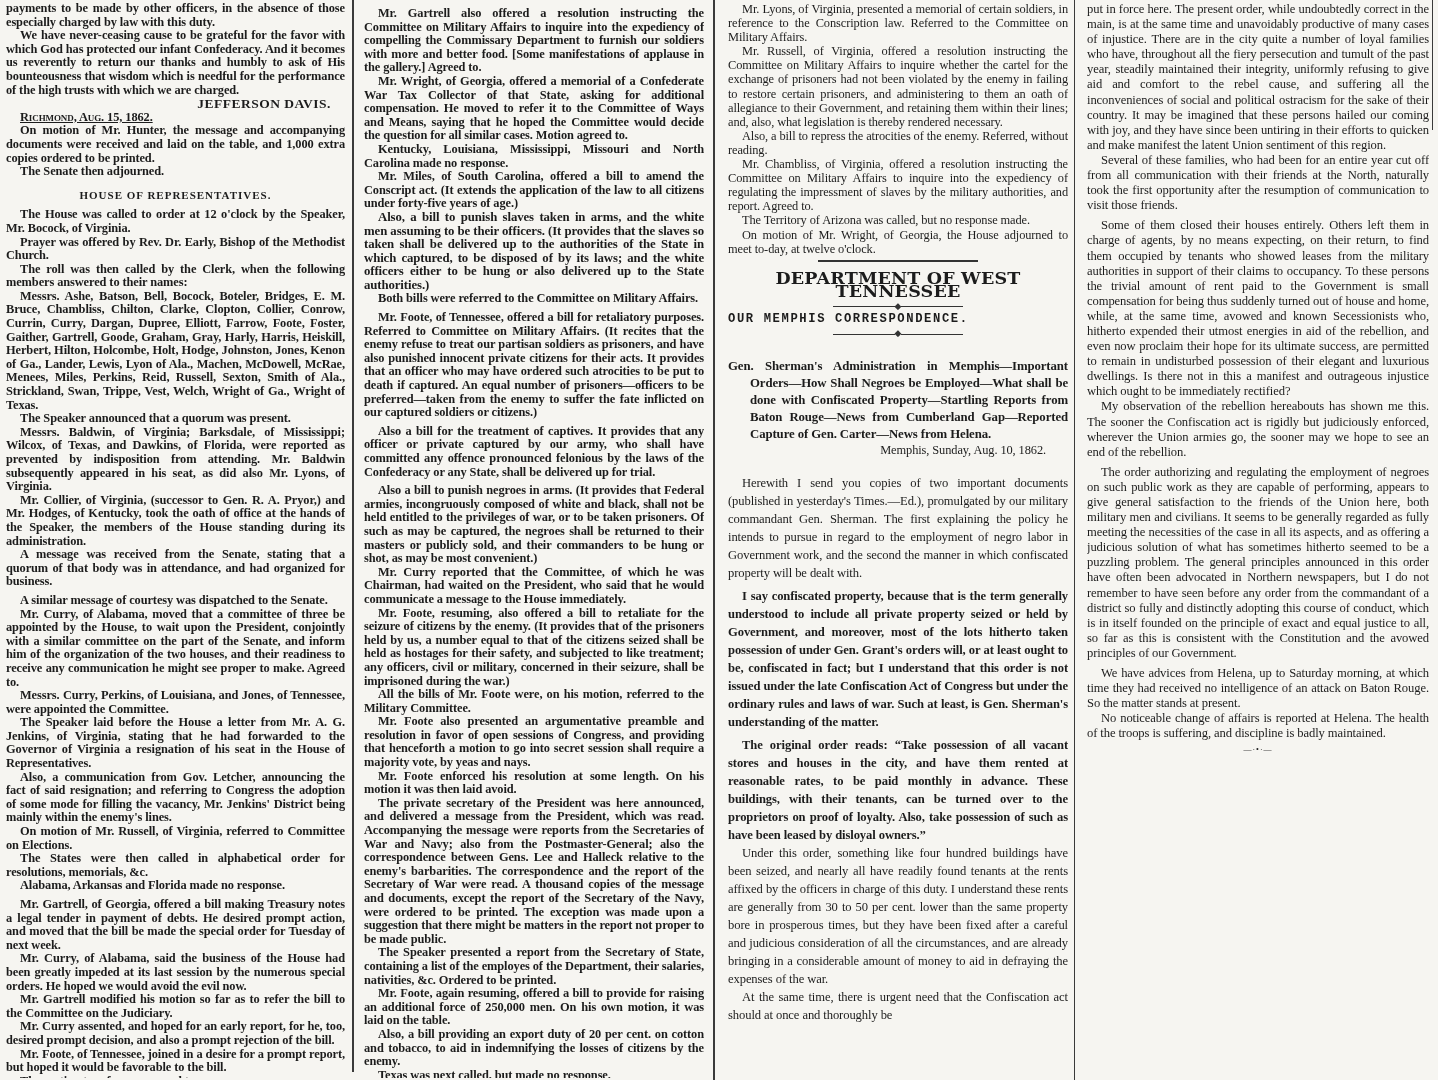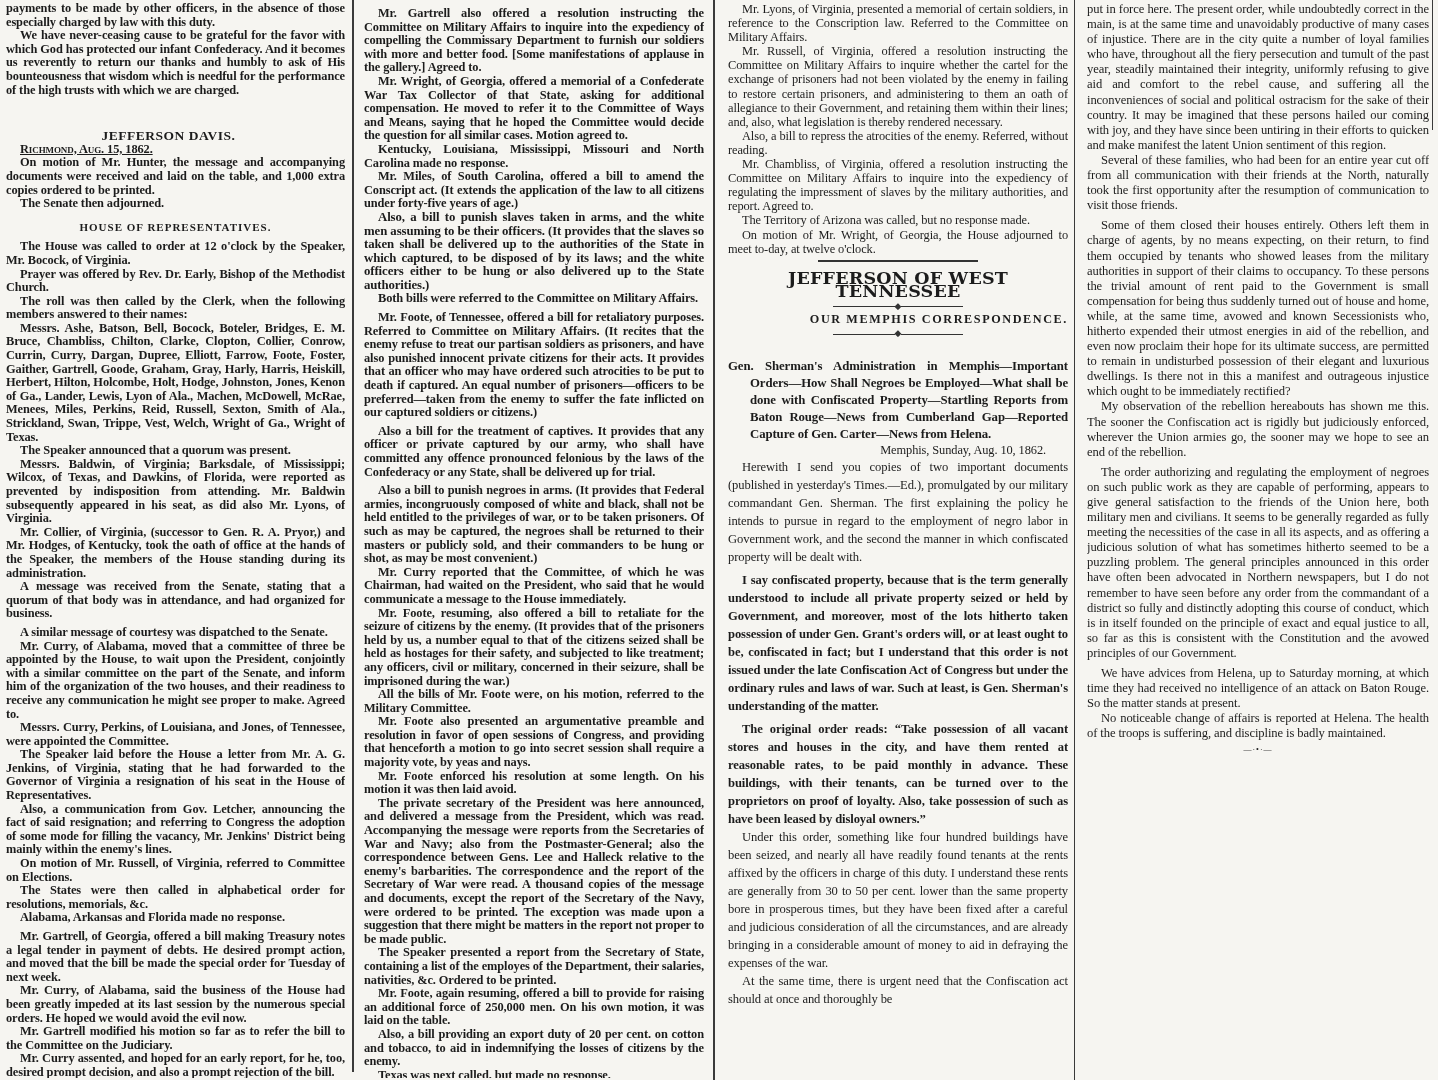--- a/index.html
+++ b/index.html
@@ -19,29 +19,29 @@
     overflow: hidden;
   }
   .col p { margin: 0; text-indent: 14px; }
   .col p.noindent { text-indent: 0; }
   .col1 { left: 6px; width: 339px; height: 1076px; }
   .col2 { left: 364px; width: 340px; height: 1076px; }
   .col3 { left: 728px; width: 340px; height: 1076px; font-weight: normal; }
   .col3 .bold { font-weight: bold; }
   .col4 { left: 1087px; width: 342px; height: 1076px; font-weight: normal; font-size: 12.6px; line-height: 15.1px; }
   .rule-v { position: absolute; top: 0; width: 2px; background: #3a3a3a; }
-  .sig { text-align: center; padding-right: 14px; font-size: 13.5px; letter-spacing: 0.5px; margin-top: 32px; }
+  .sig { text-align: right; padding-right: 14px; font-size: 13.5px; letter-spacing: 0.5px; }
   .section-head { text-align: center; font-size: 11px; letter-spacing: 1px; margin: 10px 0 6px 0; }
   .sc { font-variant: small-caps; text-decoration: underline; }
   .dept-title { text-align: center; font-size: 17.5px; font-weight: bold; letter-spacing: 0.2px; margin: 10px 0 2px 0; font-family: "DejaVu Serif", serif; }
   .ornament { text-align: center; font-size: 9px; line-height: 10px; color: #333; }
   .ornament span { display: inline-block; width: 62px; border-top: 1px solid #333; vertical-align: middle; }
-  .corr { text-align: right; font-size: 12.2px; letter-spacing: 1.6px; font-weight: bold; margin: 2px 0; }
+  .corr { text-align: left; font-size: 12.2px; letter-spacing: 1.6px; font-weight: bold; margin: 2px 0; font-family: Liberation Mono, monospace; }
   .headline { font-weight: bold; font-size: 12.8px; line-height: 16.8px; text-align: justify; padding-left: 22px; text-indent: -22px; margin-top: 20px; }
-  .dateline { text-align: right; padding-right: 22px; margin: 2px 0 0 0; font-size: 12.4px; }
+  .dateline { text-align: right; padding-right: 22px; margin: 2px 0 16px 0; font-size: 12.4px; }
   .col3 .body p { line-height: 18px; font-size: 12.6px; }
   .col3 .tight p { line-height: 14.1px; }
   .gap { height: 5px; }
   .bold-block { font-weight: bold; font-size: 12.8px; }
   .rule-h { height: 2px; background: #333; margin: 4px auto; width: 160px; }
   .col .endmark { text-align: center; font-size: 8px; letter-spacing: 1px; }
 </style>
 </head>
 <body>
 
@@ -120,21 +120,21 @@
   <div class="col col3">
     <div class="tight">
       <p>Mr. Lyons, of Virginia, presented a memorial of certain soldiers, in reference to the Conscription law. Referred to the Committee on Military Affairs.</p>
       <p>Mr. Russell, of Virginia, offered a resolution instructing the Committee on Military Affairs to inquire whether the cartel for the exchange of prisoners had not been violated by the enemy in failing to restore certain prisoners, and administering to them an oath of allegiance to their Government, and retaining them within their lines; and, also, what legislation is thereby rendered necessary.</p>
       <p>Also, a bill to repress the atrocities of the enemy. Referred, without reading.</p>
       <p>Mr. Chambliss, of Virginia, offered a resolution instructing the Committee on Military Affairs to inquire into the expediency of regulating the impressment of slaves by the military authorities, and report. Agreed to.</p>
       <p>The Territory of Arizona was called, but no response made.</p>
       <p>On motion of Mr. Wright, of Georgia, the House adjourned to meet to-day, at twelve o'clock.</p>
     </div>
     <div class="rule-h"></div>
-    <div class="dept-title">JEFFERSON OF WEST TENNESSEE</div>
+    <div class="dept-title">DEPARTMENT OF WEST TENNESSEE</div>
     <div class="ornament"><span></span>◆<span></span></div>
     <div class="corr">OUR MEMPHIS CORRESPONDENCE.</div>
     <div class="ornament"><span></span>◆<span></span></div>
     <div class="headline">Gen. Sherman's Administration in Memphis—Important Orders—How Shall Negroes be Employed—What shall be done with Confiscated Property—Startling Reports from Baton Rouge—News from Cumberland Gap—Reported Capture of Gen. Carter—News from Helena.</div>
     <div class="dateline">Memphis, Sunday, Aug. 10, 1862.</div>
     <div class="body">
       <p>Herewith I send you copies of two important documents (published in yesterday's Times.—Ed.), promulgated by our military commandant Gen. Sherman. The first explaining the policy he intends to pursue in regard to the employment of negro labor in Government work, and the second the manner in which confiscated property will be dealt with.</p>
       <div class="gap"></div>
       <p class="bold">I say confiscated property, because that is the term generally understood to include all private property seized or held by Government, and moreover, most of the lots hitherto taken possession of under Gen. Grant's orders will, or at least ought to be, confiscated in fact; but I understand that this order is not issued under the late Confiscation Act of Congress but under the ordinary rules and laws of war. Such at least, is Gen. Sherman's understanding of the matter.</p>
       <div class="gap"></div>

